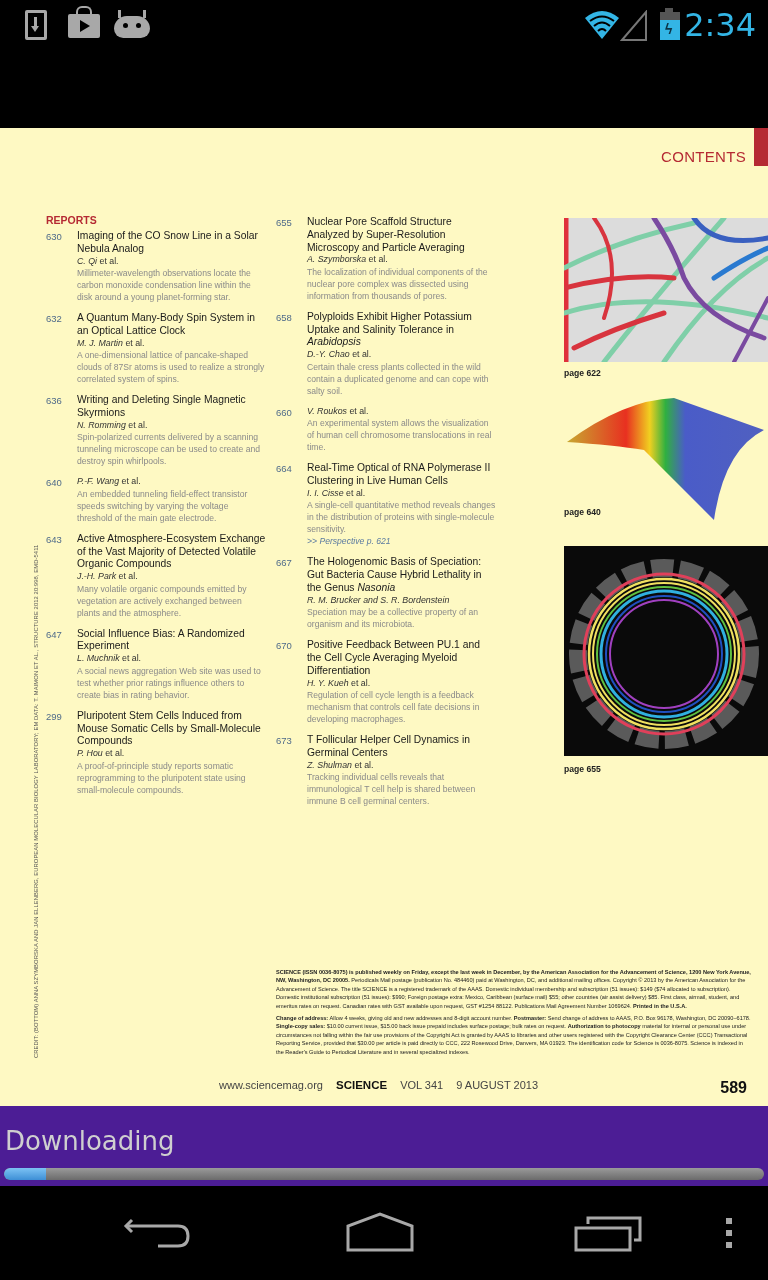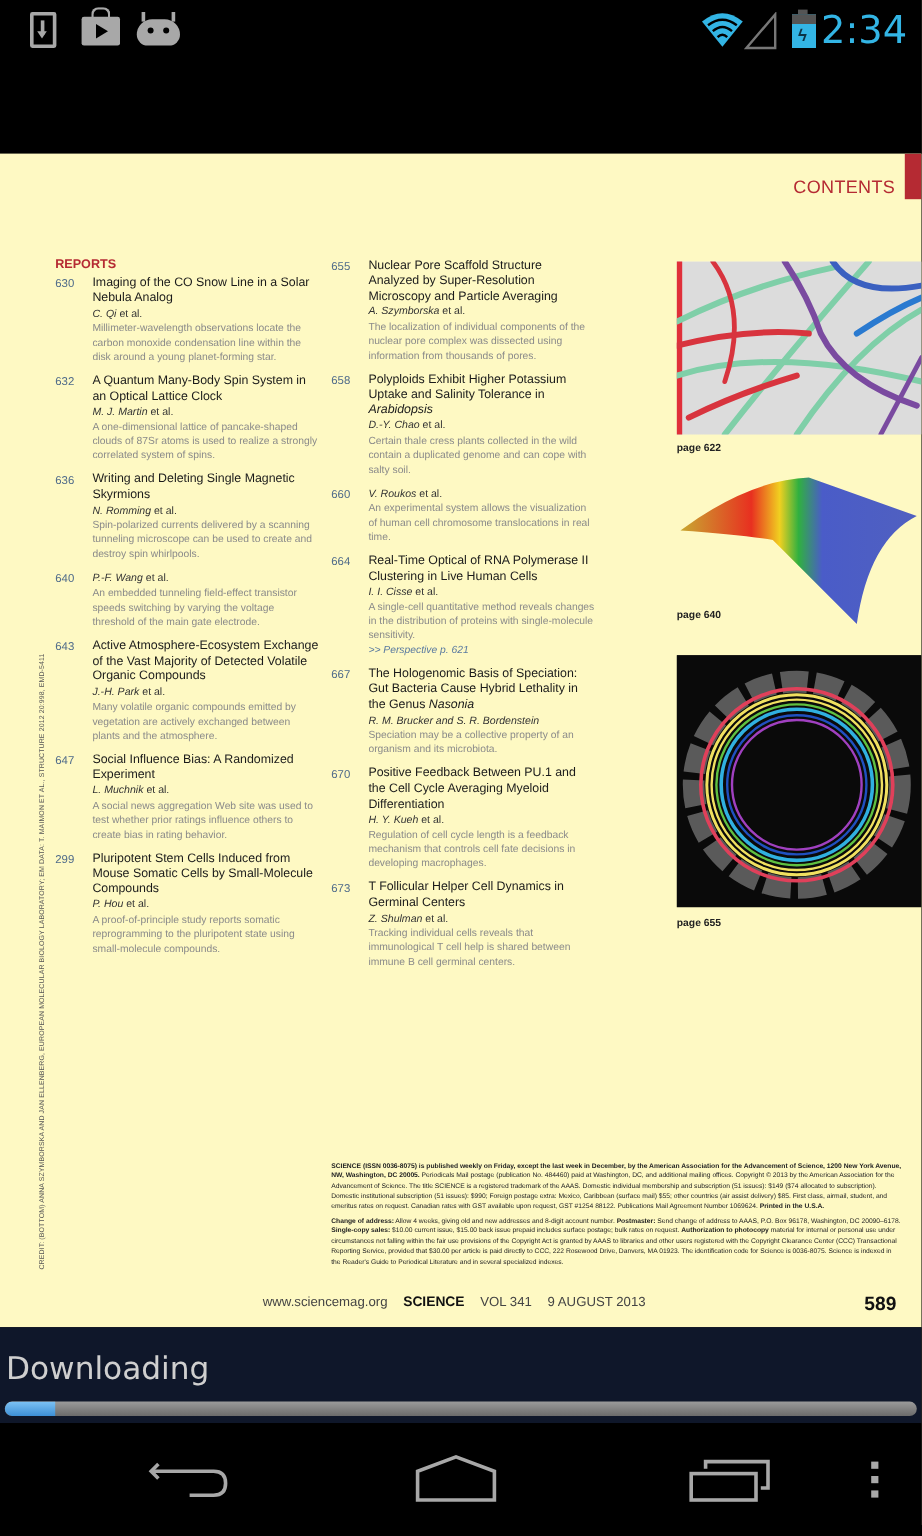--- a/index.html
+++ b/index.html
@@ -57,21 +57,21 @@
   .fineprint { position: absolute; left: 276px; top: 840px; width: 476px; font-size: 5.6px; color: #222; line-height: 8.4px; }
   .fineprint b { font-weight: bold; }
   .fineprint p { margin-bottom: 4px; }
 
   .footer { position: absolute; top: 903px; left: 219px; width: 528px; font-size: 11px; color: #444; margin-top: 48px; }
   .footer span { margin-right: 10px; }
   .footer .journal { font-weight: bold; color: #111; font-size: 11.5px; }
   .footer .pageno { position: absolute; right: 0; top: 0; font-weight: bold; color: #111; font-size: 16px; margin: 0; }
 
   
-  .download { position: absolute; left: 0; top: 1106px; width: 768px; height: 80px; background: #0f172a; }
+  .download { position: absolute; left: 0; top: 1106px; width: 768px; height: 80px; background: #4c1d95; }
   .download-label { position: absolute; left: 5px; top: 20px; color: #cfcfcf; font-size: 26px; font-family: "DejaVu Sans", sans-serif; }
   .progress { position: absolute; left: 4px; top: 62px; width: 760px; height: 12px; border-radius: 6px; background: linear-gradient(#9a9a9a, #6b6b6b); overflow: hidden; }
   .progress-fill { height: 100%; background: linear-gradient(#7cc2f4, #3d8fd6); border-radius: 6px 0 0 6px; }
 
   
   .navbar { position: absolute; left: 0; top: 1186px; width: 768px; height: 94px; background: #000; }
   .nav-btn { position: absolute; top: 20px; background: none; border: none; cursor: pointer; }
   .nav-back { left: 118px; width: 80px; height: 50px; }
   .nav-home { left: 340px; width: 80px; height: 50px; }
   .nav-recent { left: 568px; width: 80px; height: 50px; }

